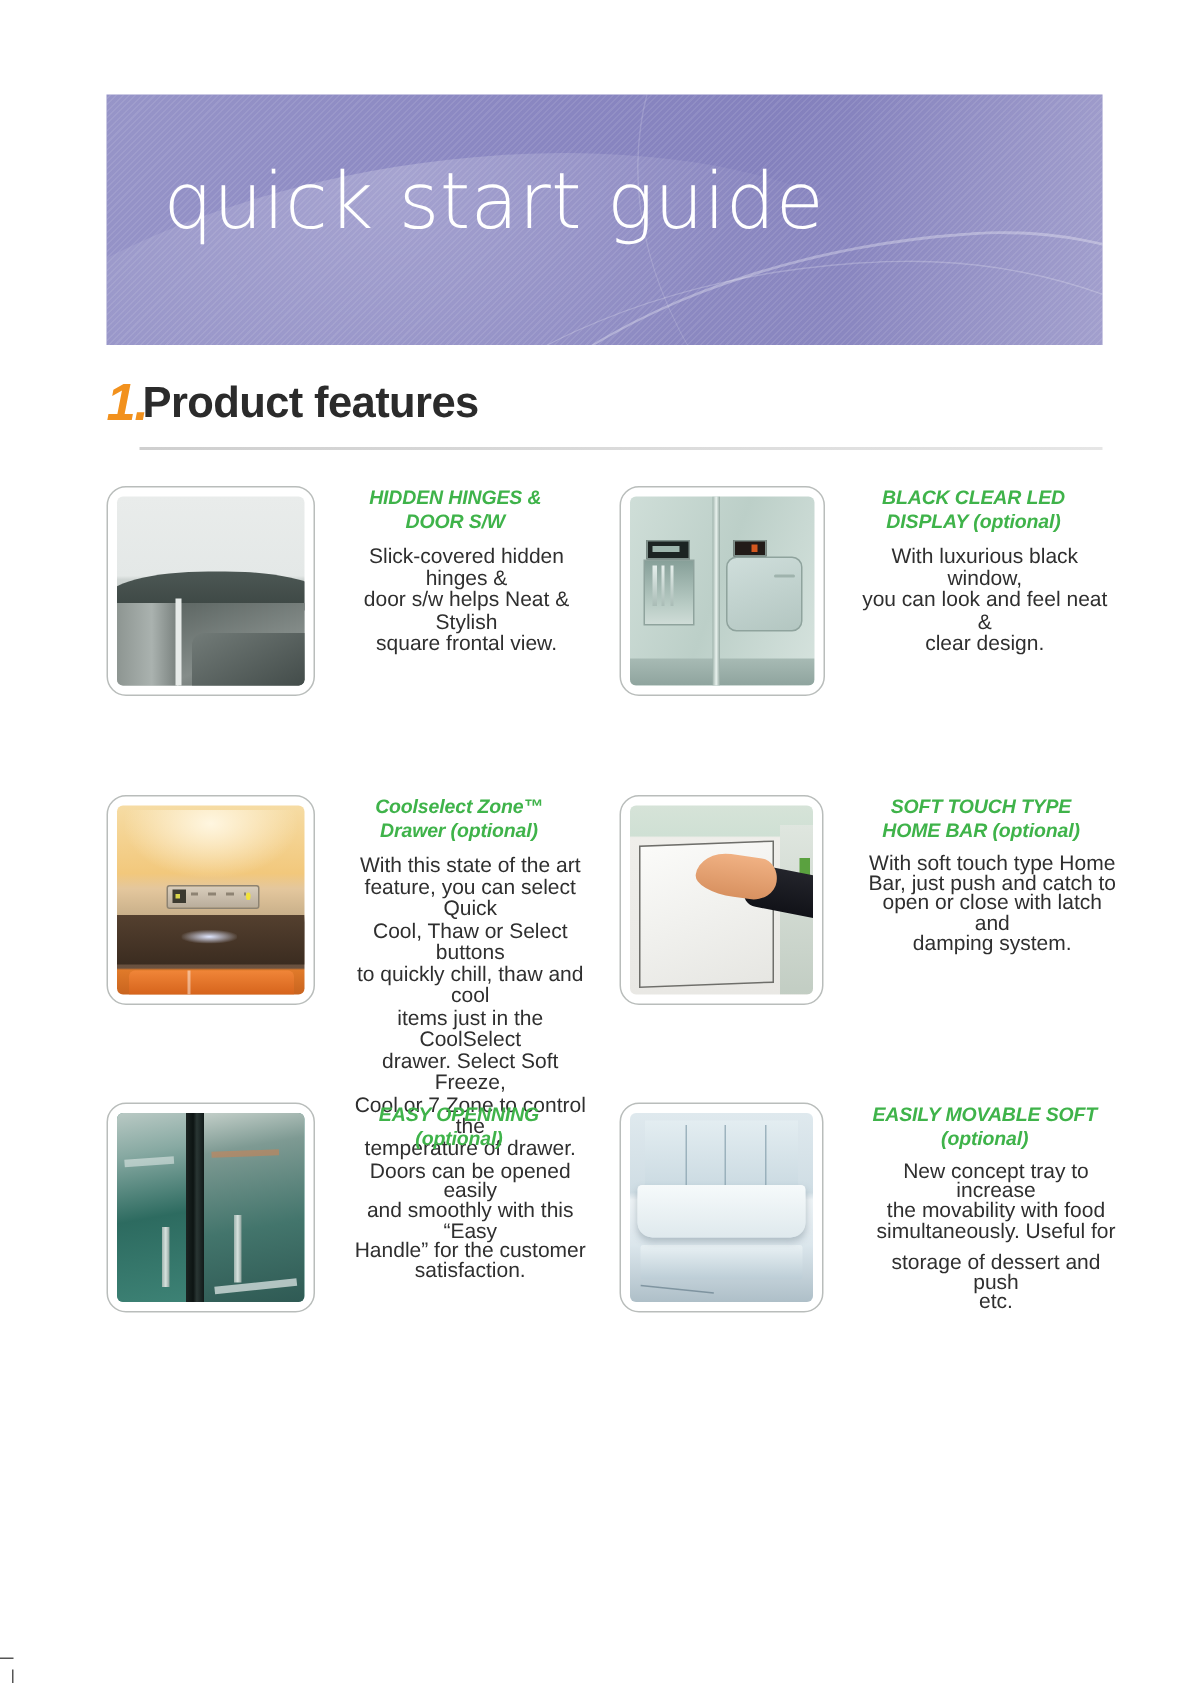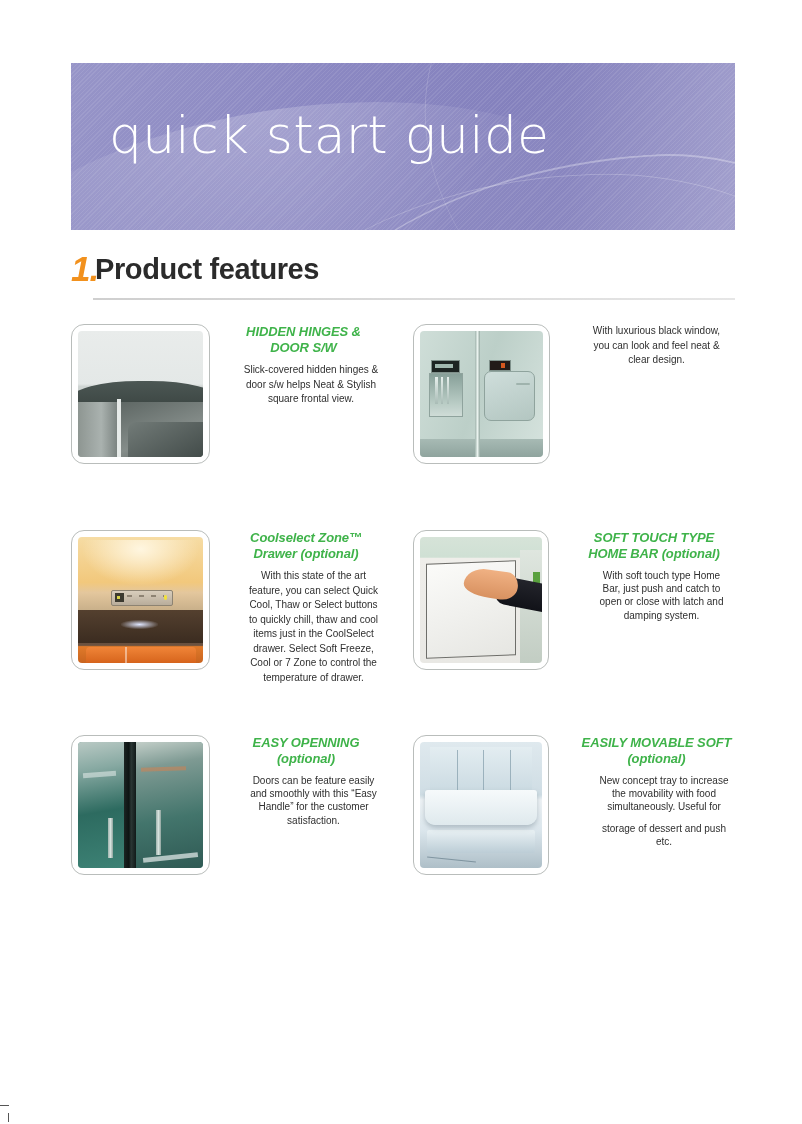--- a/index.html
+++ b/index.html
@@ -107,21 +107,21 @@
   .ftext{position:absolute;text-align:center;}
   .fhead{
     font-size:13px;line-height:15.5px;
     font-weight:bold;font-style:italic;
     color:#3fb34a;
     letter-spacing:-.1px;
     margin:0 0 8px 0;
     white-space:pre-line;
   }
   .fbody{
-    font-size:10px;line-height:14.5px;
+    font-size:14px;line-height:14.5px;
     color:#2f2f2f;
     margin:0 0 0 15px;
     white-space:pre-line;
   }
   .fbody.tight{line-height:13.2px;}
   .fbody.p2{margin-top:8px;}
 
   
   .ph-hinge{background:linear-gradient(#e9eceb 0%,#e4e8e7 42%,#cfd5d3 44%,#9aa3a0 100%);}
   .ph-hinge .cap{
@@ -380,20 +380,22 @@
         <div class="dispenser">
             <i></i>
             <i></i>
             <i></i>
           </div>
         <div class="disp-r"></div>
           <div class="homebar"></div>
       </div>
     </div>
     <div class="ftext" style="left:146px;top:0px;width:180px;">
+      <div class="fhead">BLACK CLEAR LED
+DISPLAY (optional)</div>
       <div class="fbody">With luxurious black window,
 you can look and feel neat &amp;
 clear design.</div>
     </div>
   </div>
 
   <div class="feature" style="left:71px;top:530px;width:320px;">
     <div class="thumb" style="width:139px;height:140px;">
       <div class="photo ph-cool">
         <div class="glow"></div>
@@ -450,21 +452,21 @@
         <div class="hl1"></div>
           <div class="hl2"></div>
         <div class="handle-l"></div>
           <div class="handle-r"></div>
           <div class="base"></div>
       </div>
     </div>
     <div class="ftext" style="left:145px;top:0px;width:180px;">
       <div class="fhead">EASY OPENNING
 (optional)</div>
-      <div class="fbody tight">Doors can be feature easily
+      <div class="fbody tight">Doors can be opened easily
 and smoothly with this “Easy
 Handle” for the customer
 satisfaction.</div>
     </div>
   </div>
 
   <div class="feature" style="left:413px;top:735px;width:330px;">
     <div class="thumb" style="width:136px;height:140px;">
       <div class="photo ph-tray">
         <div class="back"></div>

